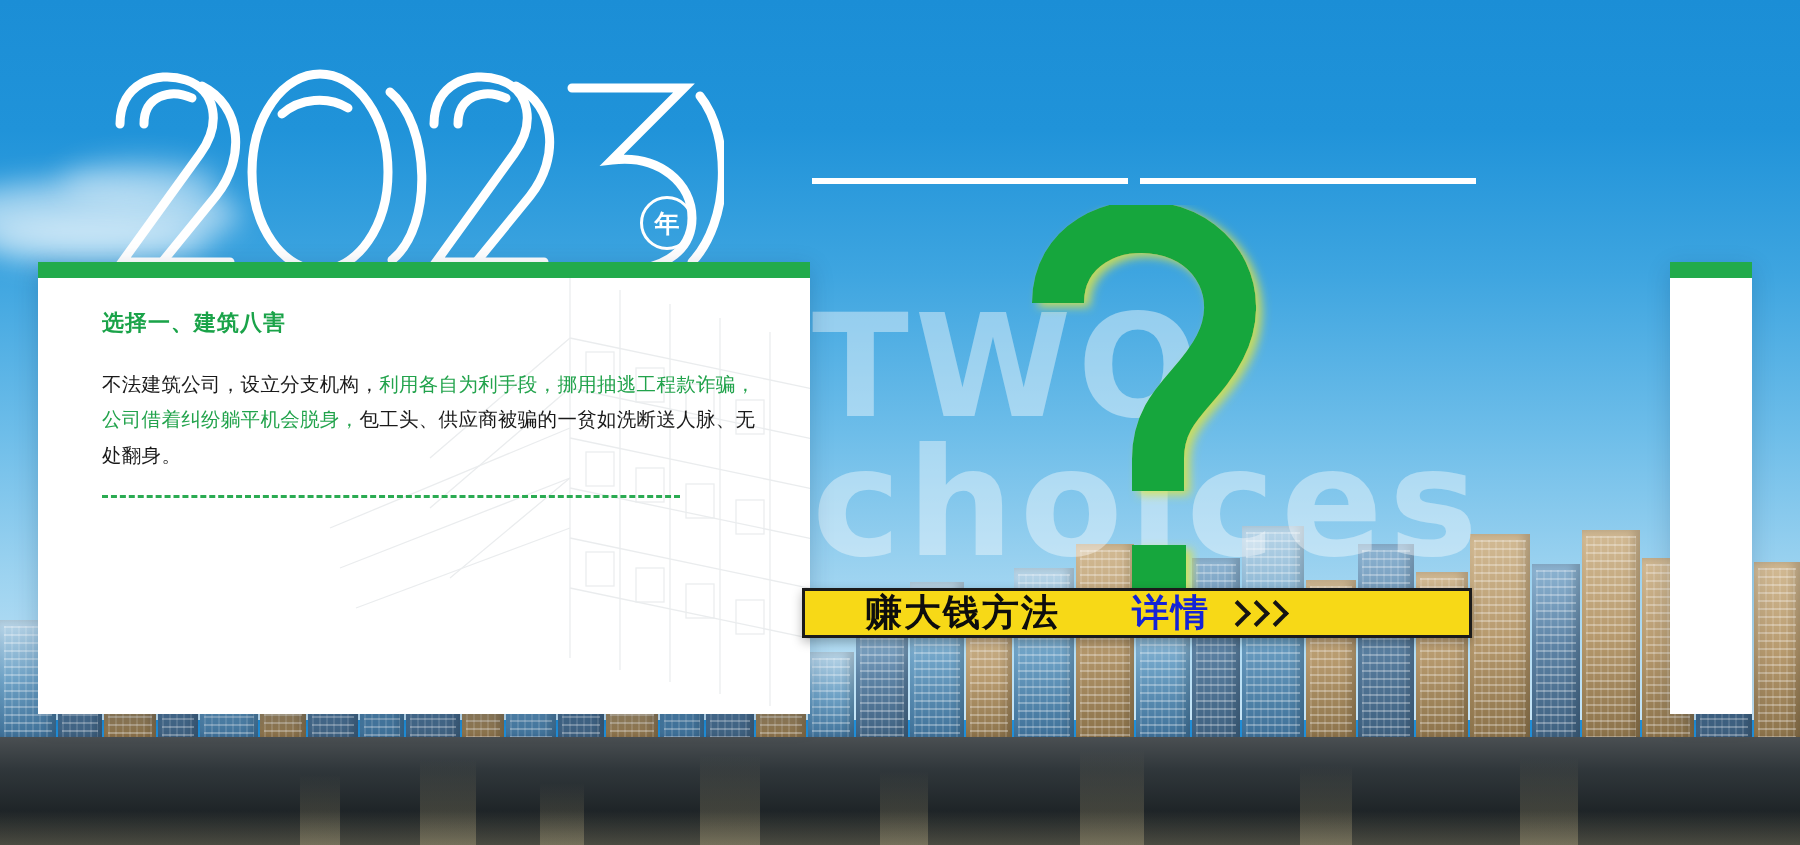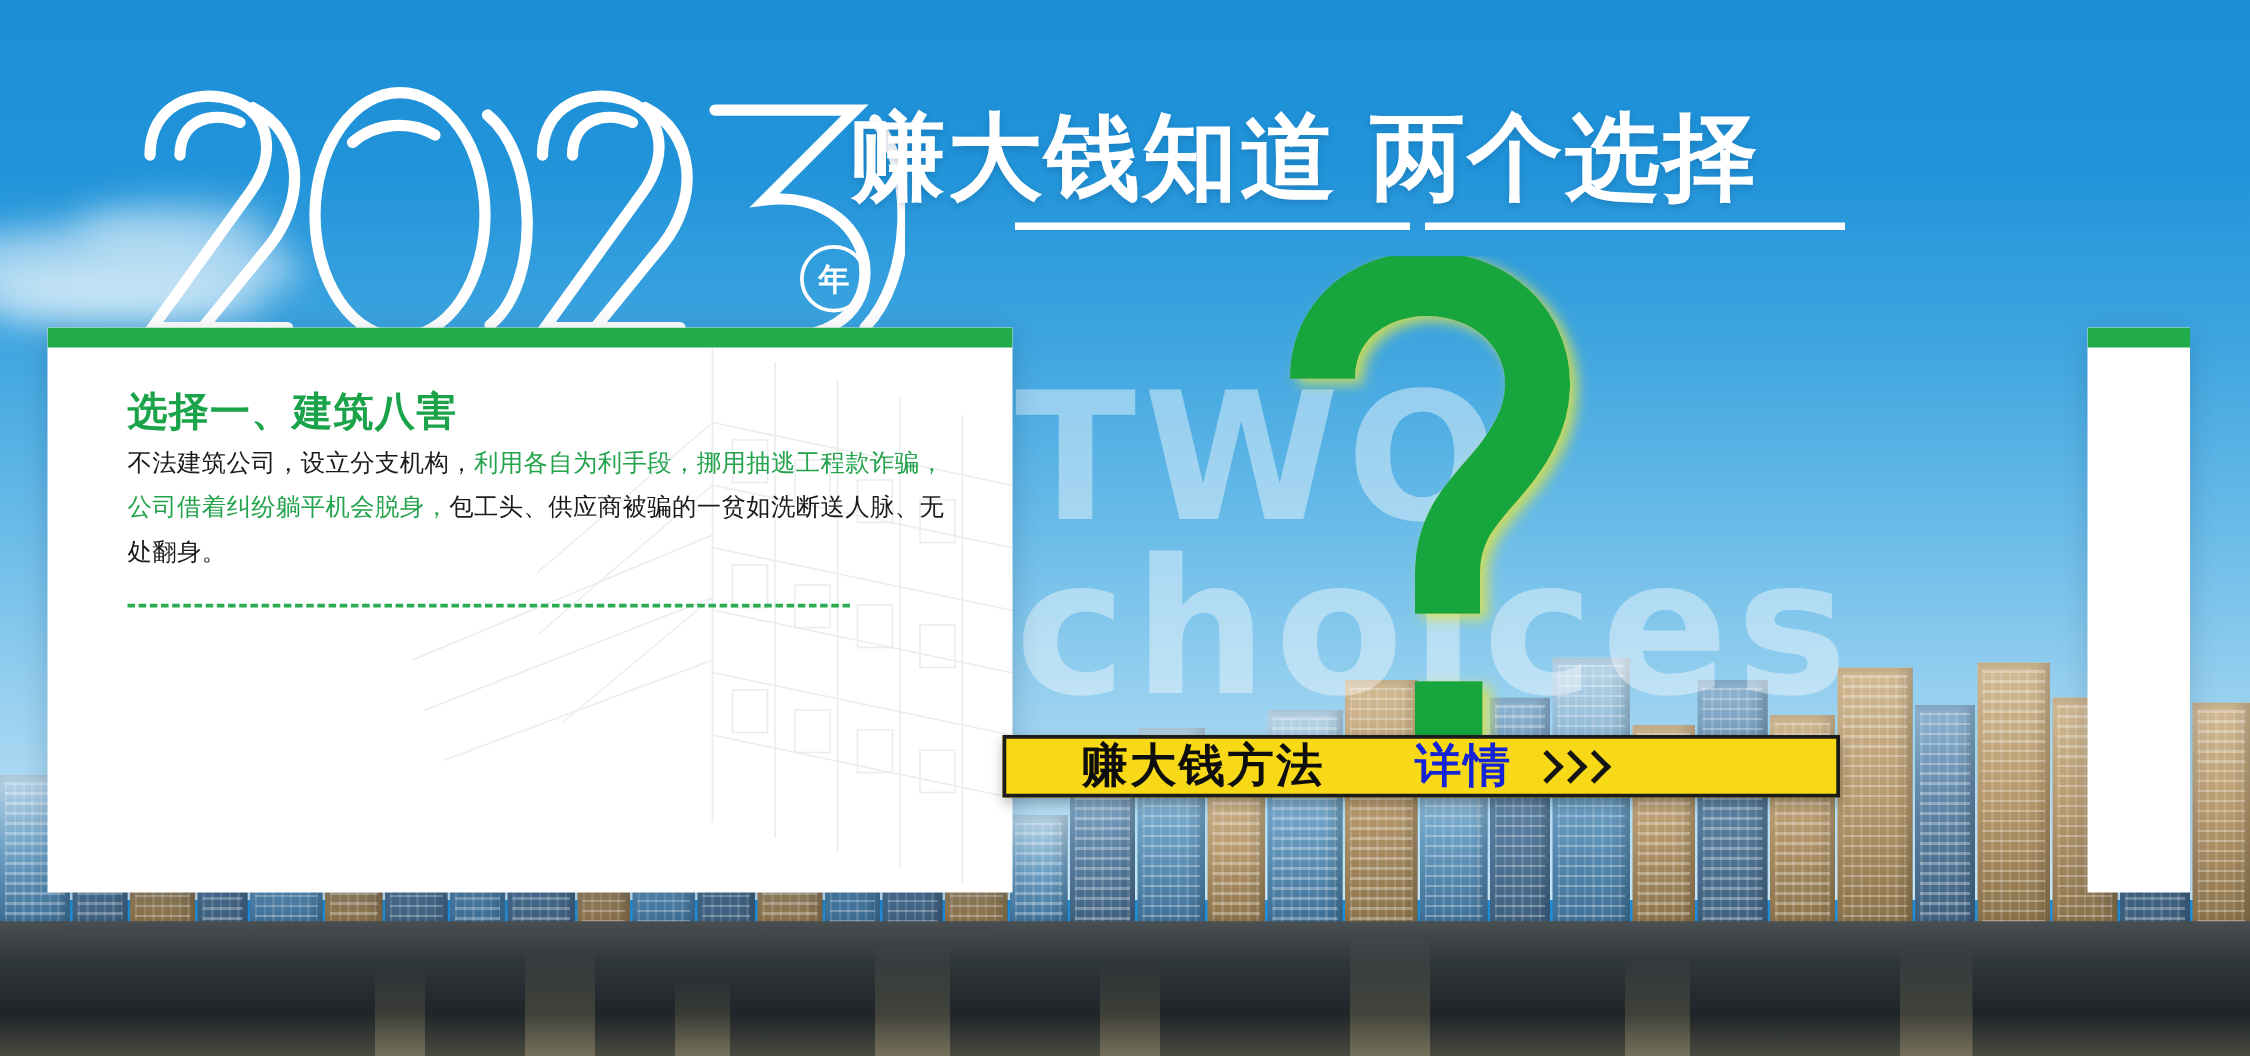--- a/index.html
+++ b/index.html
@@ -150,32 +150,32 @@
   .blueprint {
     position:absolute; right:-20px; top:16px; width:560px; height:436px;
     opacity:.55;
     pointer-events:none;
   }
   .blueprint svg { width:100%; height:100%; display:block; }
 
   .card-body { position:absolute; left:64px; top:46px; right:28px; }
   .sec-title {
     color:#1aa349;
-    font-size:32px;
+    font-size:22px;
     font-weight:700;
     letter-spacing:1px;
     font-family:"DejaVu Sans","Liberation Sans",sans-serif;
   }
   .sec-para {
-    margin-top:3px;
+    margin-top:29px;
     font-size:19.5px;
     line-height:1.82;
     color:#1a1a1a;
     width:672px;
-    font-family:Liberation Mono, monospace;
+    font-family:Liberation Serif, serif;
     letter-spacing:.3px;
   }
   .sec-para .hl { color:#22a34c; }
   .divider {
     margin:22px 0 0 0;
     height:0;
     border-top:3px dashed #2bab52;
     width:578px;
   }
   .sec2 { margin-top:26px; }
@@ -313,23 +313,20 @@
         <path d="M354 62 C354 34, 380 26, 402 36"></path>
         <path d="M412 24 C452 44, 456 96, 426 134 L360 215"></path>
 
         <path d="M468 26 L580 26 L508 98 C556 92, 588 122, 588 156 C588 192, 552 212, 512 206"></path>
         <path d="M596 34 C628 74, 626 160, 588 200"></path>
       </g>
     </svg>
   </div>
   <div class="year-suffix">年</div>
 
-  <div class="headline">
-    <span>赚大钱知道</span><span class="gap"></span><span>两个选择</span>
-  </div>
   <div class="rule-a"></div>
   <div class="rule-b"></div>
 
   <div class="qmark">
     <svg viewBox="0 0 260 430" xmlns="http://www.w3.org/2000/svg">
       <defs>
         <filter id="qglow" x="-25%" y="-15%" width="150%" height="130%">
           <feDropShadow dx="6" dy="4" stdDeviation="5" flood-color="#d9e34a" flood-opacity="0.85"></feDropShadow>
         </filter>
       </defs>

